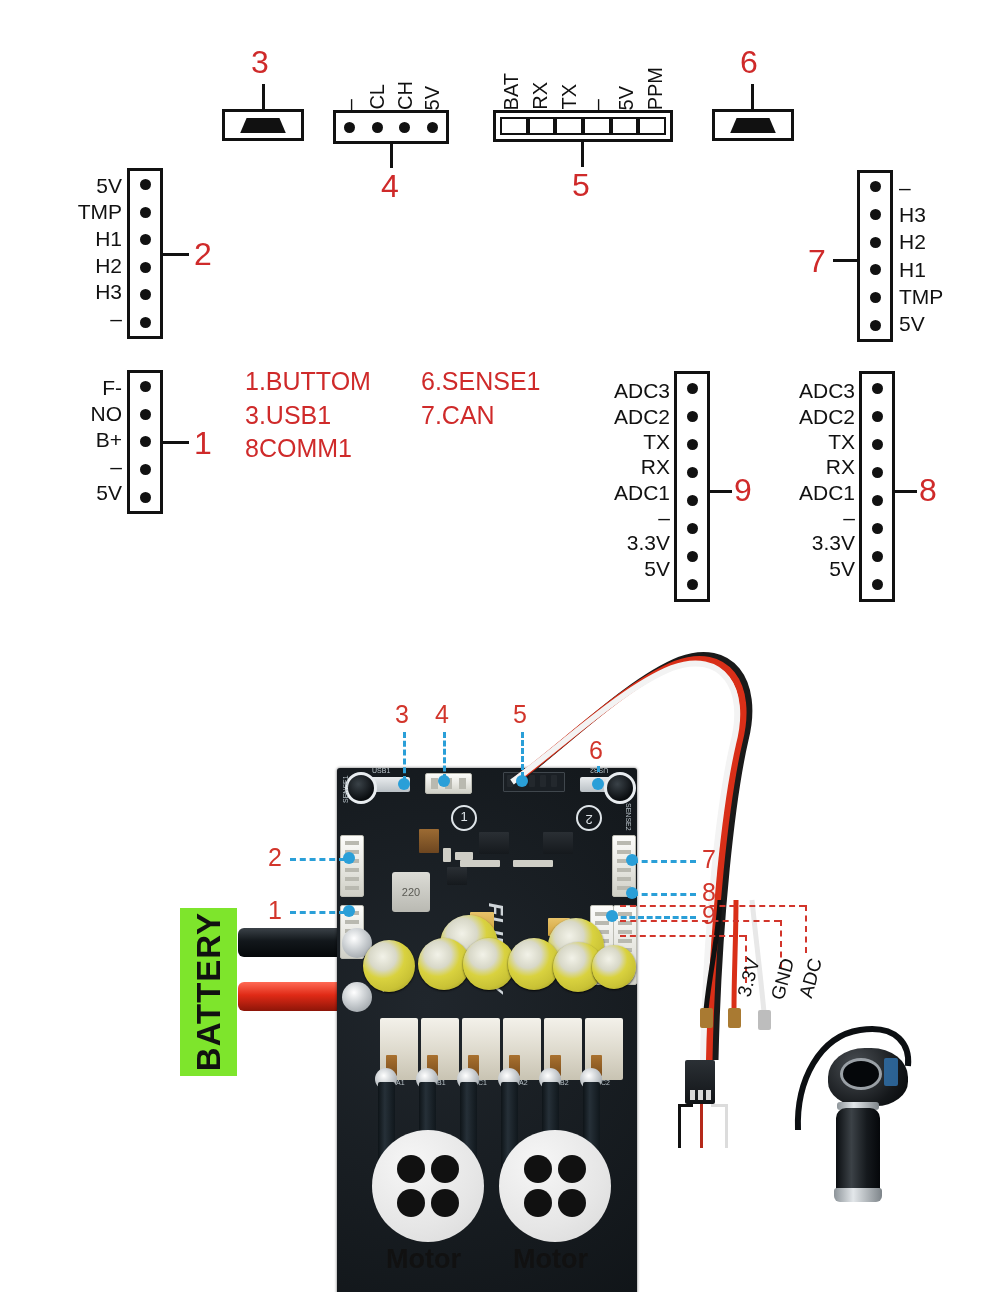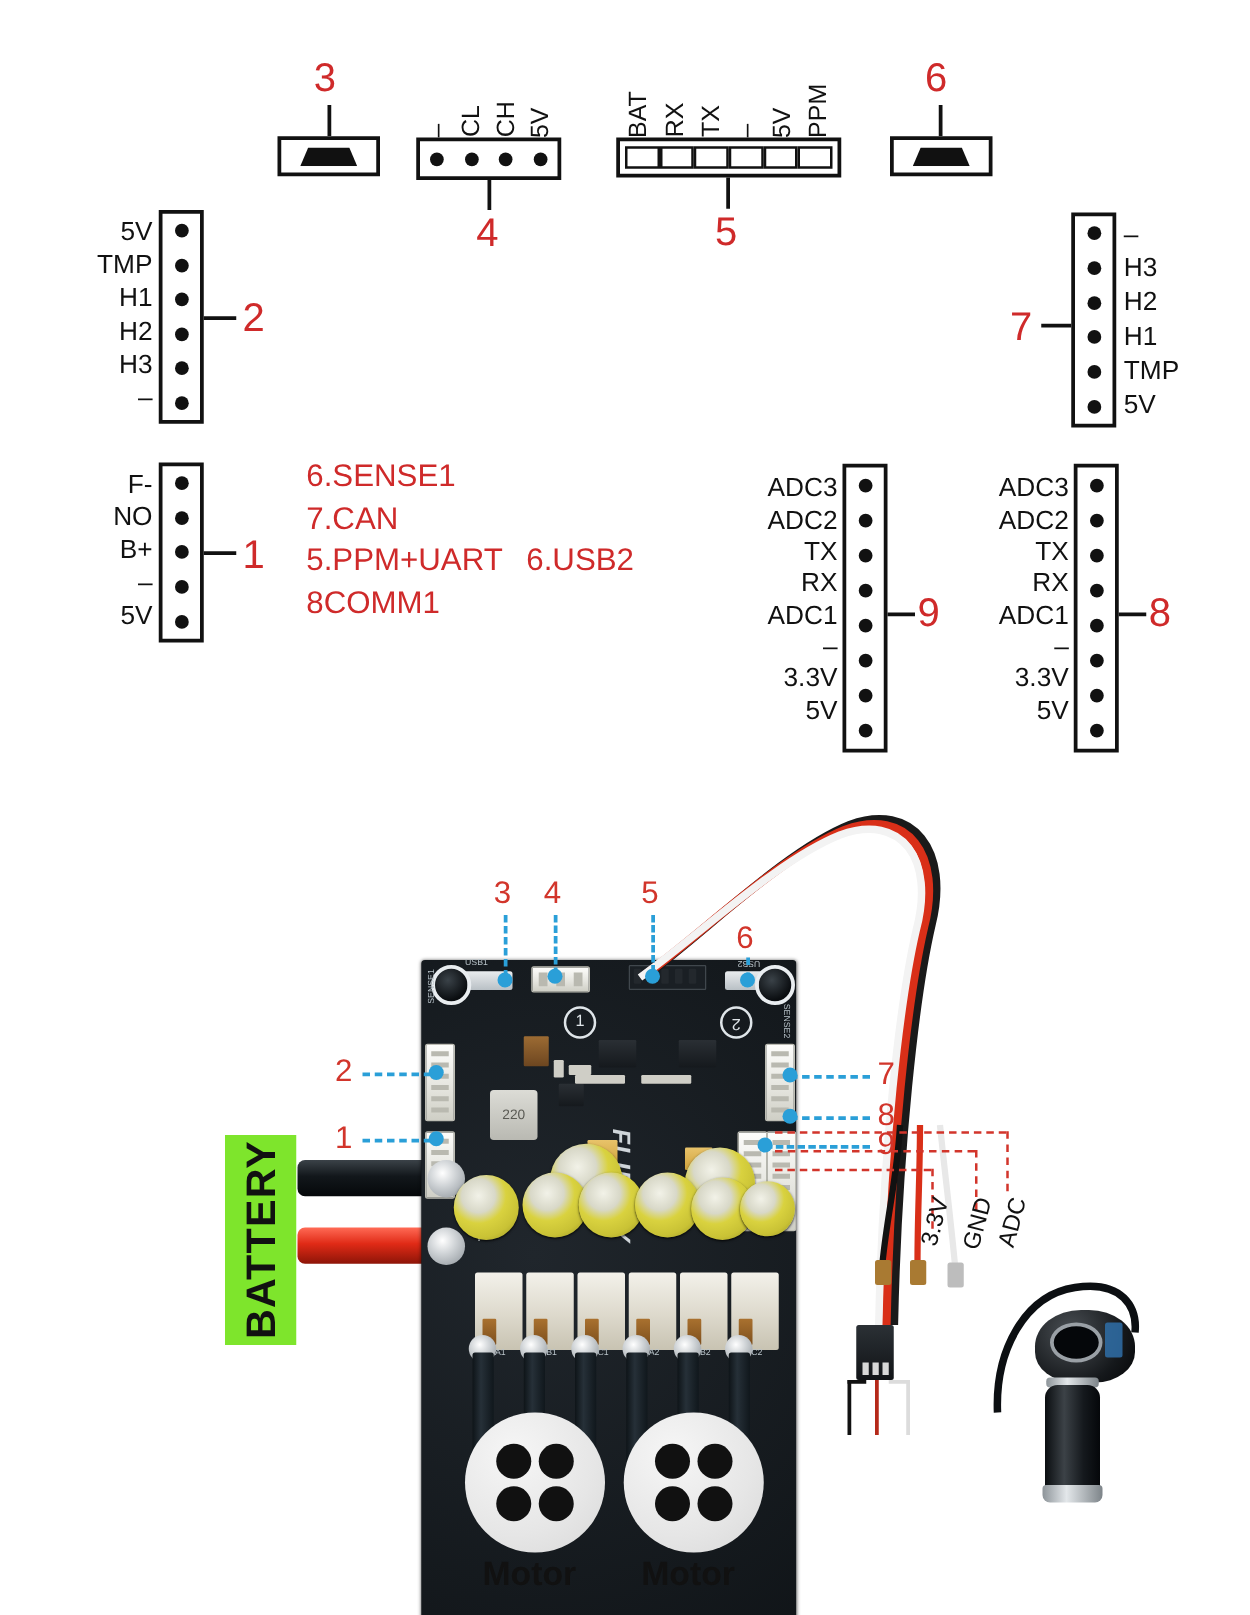--- a/index.html
+++ b/index.html
@@ -200,28 +200,26 @@
   <div class="pin"></div>
   <div class="pin"></div>
   <div class="pin"></div>
   <div class="pin"></div>
 </div>
 <div class="leader-h" style="left:163px;top:441px;width:26px;"></div>
 <div class="num" style="left:194px;top:427px;">1</div>
 
 <div id="legend" style="left:245px;top:365px;">
   <div class="row">
+    <div class="c1">1.BUTTOM</div>
     <div>6.SENSE1</div>
   </div>
   <div class="row">
+    <div class="c1">3.USB1</div>
     <div>7.CAN</div>
-  </div>
-  <div class="row">
-    <div class="c1">5.PPM+UART</div>
-    <div>6.USB2</div>
   </div>
   <div class="row">
     <div>8COMM1</div>
   </div>
 </div>
 
 <div class="num" style="left:808px;top:245px;">7</div>
 <div class="leader-h" style="left:833px;top:259px;width:26px;"></div>
 <div class="conn-v" style="left:857px;top:170px;width:36px;height:172px;">
   <div class="pin"></div>

